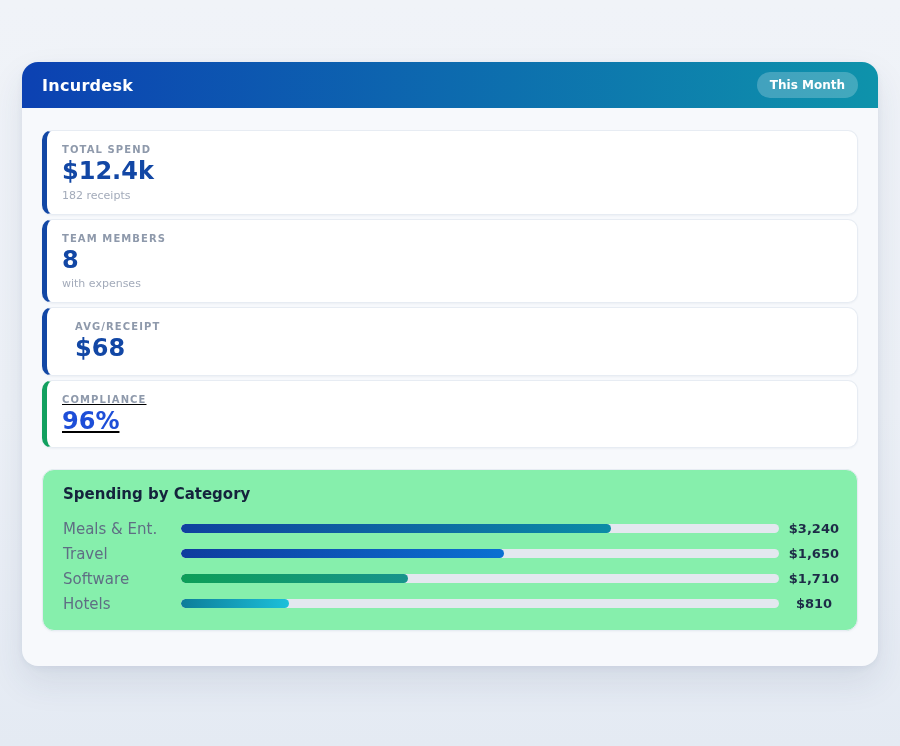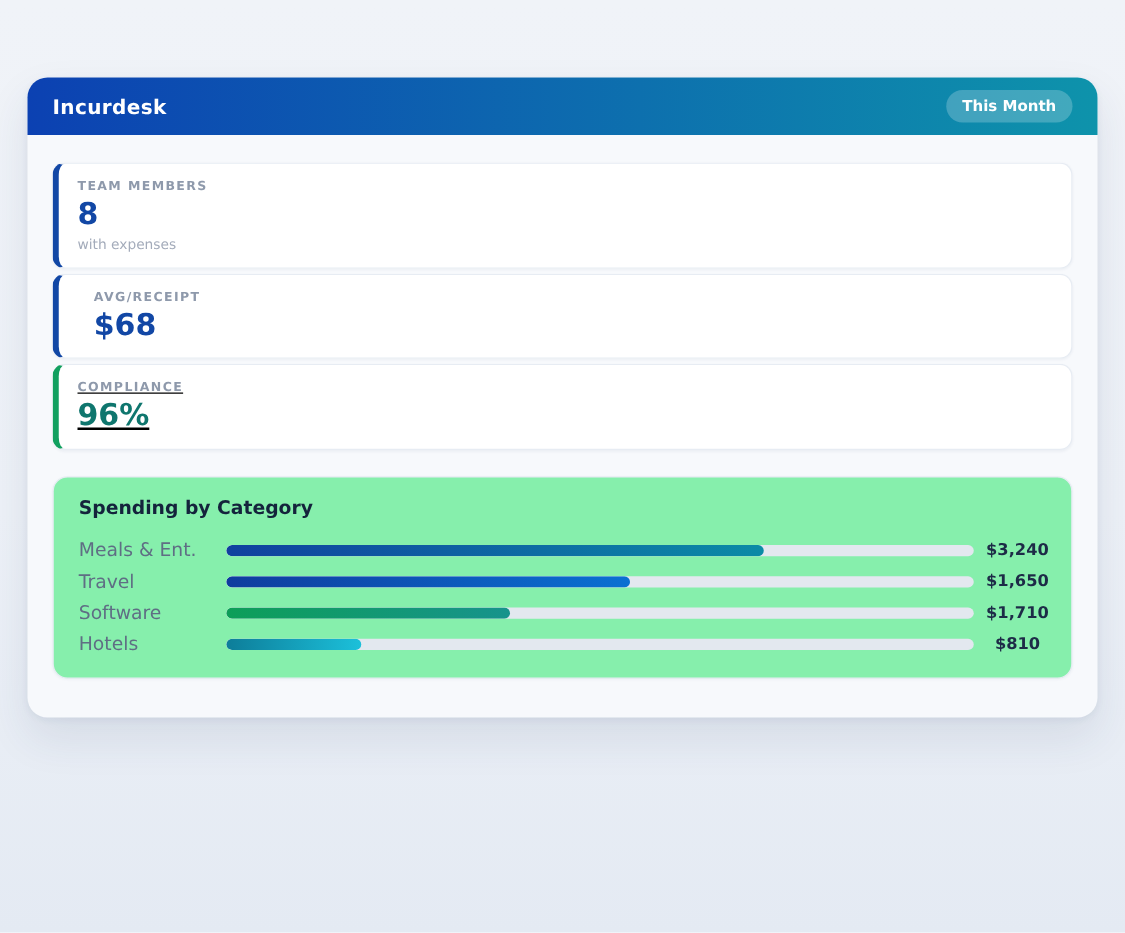--- a/index.html
+++ b/index.html
@@ -6,21 +6,21 @@
   html, body { width: 900px; height: 746px; }
   body {
     font-family: "DejaVu Sans", "Liberation Sans", sans-serif;
     background: linear-gradient(180deg, #f0f3f8 0%, #edf1f7 55%, #e4eaf3 100%);
     position: relative;
     overflow: hidden;
   }
   .app-card {
     position: absolute;
     left: 22px; top: 62px;
-    width: 856px; height: 512px;
+    width: 856px; height: 604px;
     background: #f7f9fc;
     border-radius: 16px;
     box-shadow: 0 16px 34px rgba(40, 60, 100, 0.10), 0 2px 6px rgba(40,60,100,0.06);
   }
   .app-header {
     height: 46px;
     border-radius: 16px 16px 0 0;
     background: linear-gradient(90deg, var(--hg1, #0c41b2), var(--hg2, #0e93ab));
     display: flex;
     align-items: center;
@@ -116,35 +116,40 @@
 
 <div class="app-card">
   <div class="app-header">
     <div class="app-title">Incurdesk</div>
     <button class="badge">This Month</button>
   </div>
 
   <div class="content">
     <div class="stats">
 
+      <div class="stat-card" style="border-left-color: rgb(18, 71, 165);">
+        <div class="stat-label">TOTAL SPEND</div>
+        <div class="stat-value" style="color: rgb(18, 71, 165);">$12.4k</div>
+        <div class="stat-sub">182 receipts</div>
+      </div>
 
       <div class="stat-card" style="border-left-color: rgb(18, 71, 165);">
         <div class="stat-label">TEAM MEMBERS</div>
         <div class="stat-value" style="color: rgb(18, 71, 165);">8</div>
         <div class="stat-sub">with expenses</div>
       </div>
 
       <div class="stat-card" style="border-left-color: rgb(18, 71, 165); padding-left: 28px;">
         <div class="stat-label">AVG/RECEIPT</div>
         <div class="stat-value" style="color: rgb(18, 71, 165);">$68</div>
       </div>
 
       <div class="stat-card" style="border-left-color: rgb(18, 160, 95); text-decoration: underline;">
         <div class="stat-label">COMPLIANCE</div>
-        <div class="stat-value" style="color: #0f766e;">96%</div>
+        <div class="stat-value" style="color: #1d4ed8;">96%</div>
       </div>
 
     </div>
 
     <div class="chart-card">
       <div class="chart-title">Spending by Category</div>
       <div id="chart-rows">
           <div class="chart-row">
             <div class="row-label">Meals &amp; Ent.</div>
             <div class="bar-track" style="background: rgb(227, 232, 239);">

